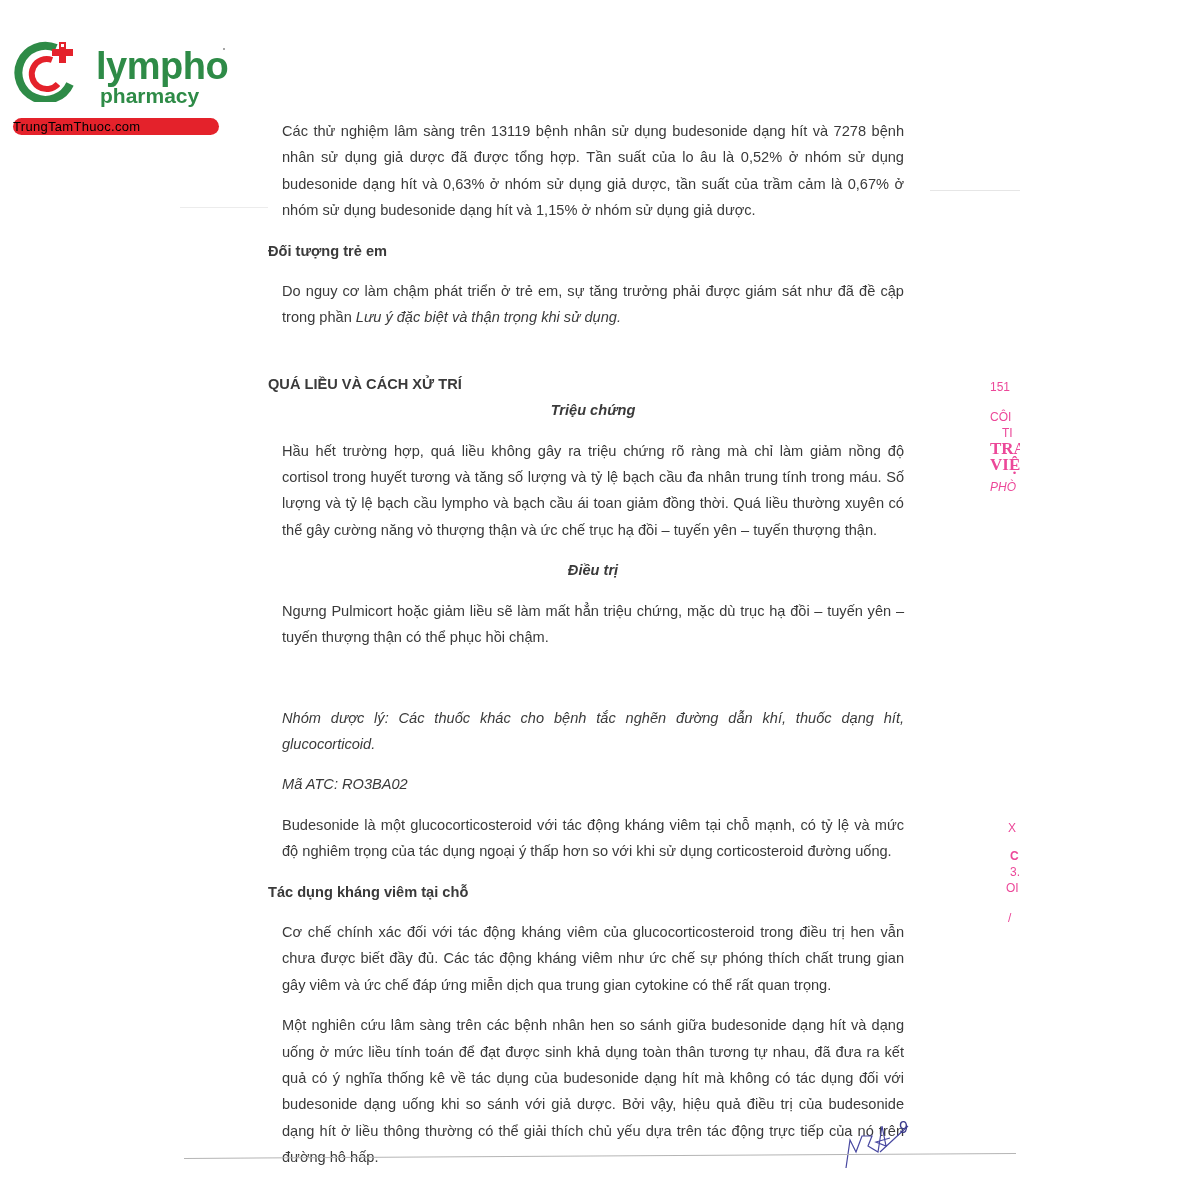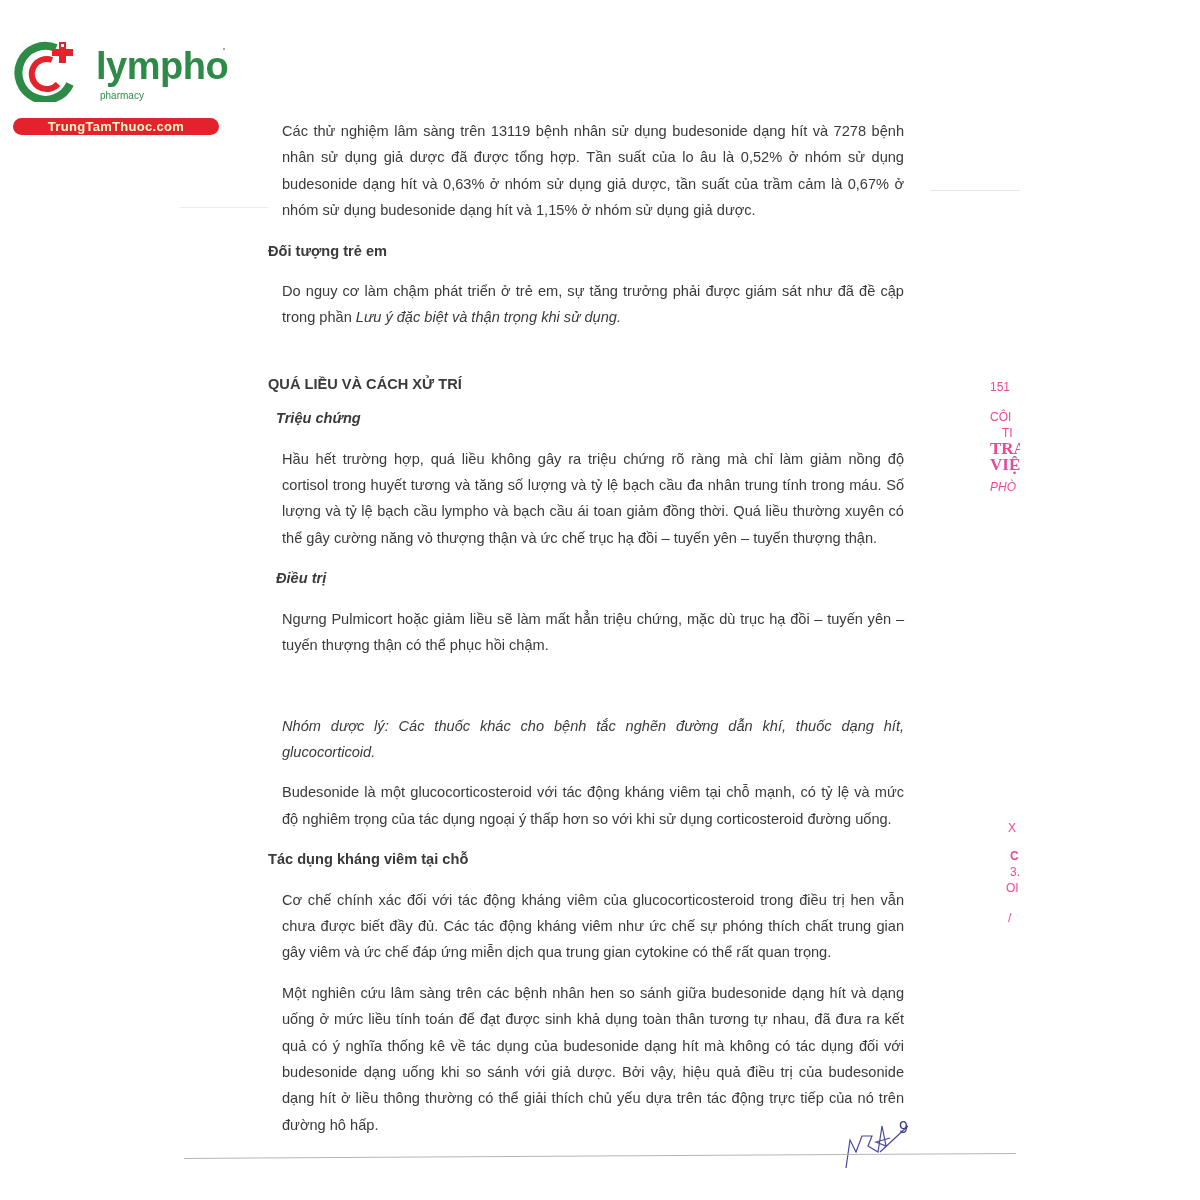--- a/index.html
+++ b/index.html
@@ -1,30 +1,30 @@
 <!DOCTYPE html>
 <html><head>
 <meta charset="utf-8">
 <style>
   html, body { margin:0; padding:0; }
   body { width:1200px; height:1200px; background:#fff; position:relative; overflow:hidden;
          font-family:"Liberation Sans", sans-serif; color:#3a3a3a; }
   .logo { position:absolute; left:10px; top:38px; width:210px; height:100px; }
   .logo-mark { position:absolute; left:2px; top:2px; width:70px; height:62px; }
   .logo-word { position:absolute; left:86px; top:8px; font-size:38px; font-weight:bold; color:#2e8b47; letter-spacing:-0.5px; line-height:40px; }
-  .logo-sub { position:absolute; left:90px; top:50px; font-size:10px; font-weight:normal; color:#2e8b47; line-height:16px; }
+  .logo-sub { position:absolute; left:90px; top:50px; font-size:21px; font-weight:bold; color:#2e8b47; line-height:16px; }
   .logo-dot { position:absolute; left:213px; top:10px; width:2px; height:2px; background:#888; border-radius:1px; }
   .logo-banner { position:absolute; left:3px; top:80px; width:206px; height:17px; background:#e4222b; border-radius:9px;
-                 color:#fef9c3; font-weight:bold; font-size:13px; line-height:17px; text-align:center; letter-spacing:0.3px; }
+                 color:#000000; font-weight:normal; font-size:13px; line-height:17px; text-align:left; letter-spacing:0.3px; }
 
   .content { position:absolute; left:268px; top:104px; width:650px; font-size:14.6px; line-height:26.4px; }
   .p { margin:14px; text-align:justify; text-align-last:left; }
   .h-bold { font-weight:bold; margin:0; }
   .h-upper { font-weight:bold; margin:0; font-size:14.6px; }
-  .h-ital { font-weight:bold; font-style:italic; margin:8px; }
+  .h-ital { font-weight:bold; font-style:italic; margin:0;text-align:center; }
   .ital { font-style:italic; }
   .gap { height:26px; }
 
   .page-rule-top { position:absolute; left:930px; top:190px; width:90px; height:1px; background:#e6e6e6; }
   .scan-line-top { position:absolute; left:180px; top:207px; width:88px; height:1px; background:#ececec; }
   .footer-rule { position:absolute; left:184px; top:1158px; width:832px; height:1px; background:#b5b5b5; transform:rotate(-0.35deg); transform-origin:left; }
   .page-num { position:absolute; left:899px; top:1119px; font-size:16px; color:#3a3a8a; }
   .signature { position:absolute; left:838px; top:1112px; width:80px; height:60px; }
 
   .stamp { position:absolute; left:990px; width:30px; color:#ec4899; font-size:12px; line-height:16px; overflow:hidden; }
@@ -60,20 +60,21 @@
 
   <div class="gap" style="height:26px;"></div>
   <p class="h-upper">QUÁ LIỀU VÀ CÁCH XỬ TRÍ</p>
   <p class="h-ital">Triệu chứng</p>
   <p class="p">Hầu hết trường hợp, quá liều không gây ra triệu chứng rõ ràng mà chỉ làm giảm nồng độ cortisol trong huyết tương và tăng số lượng và tỷ lệ bạch cầu đa nhân trung tính trong máu. Số lượng và tỷ lệ bạch cầu lympho và bạch cầu ái toan giảm đồng thời. Quá liều thường xuyên có thể gây cường năng vỏ thượng thận và ức chế trục hạ đồi – tuyến yên – tuyến thượng thận.</p>
   <p class="h-ital">Điều trị</p>
   <p class="p">Ngưng Pulmicort hoặc giảm liều sẽ làm mất hẳn triệu chứng, mặc dù trục hạ đồi – tuyến yên – tuyến thượng thận có thể phục hồi chậm.</p>
 
   <div class="gap" style="height:26px;"></div>
   <p class="p ital">Nhóm dược lý: Các thuốc khác cho bệnh tắc nghẽn đường dẫn khí, thuốc dạng hít, glucocorticoid.</p>
+  <p class="p ital">Mã ATC: RO3BA02</p>
   <p class="p">Budesonide là một glucocorticosteroid với tác động kháng viêm tại chỗ mạnh, có tỷ lệ và mức độ nghiêm trọng của tác dụng ngoại ý thấp hơn so với khi sử dụng corticosteroid đường uống.</p>
   <p class="h-bold">Tác dụng kháng viêm tại chỗ</p>
   <p class="p">Cơ chế chính xác đối với tác động kháng viêm của glucocorticosteroid trong điều trị hen vẫn chưa được biết đầy đủ. Các tác động kháng viêm như ức chế sự phóng thích chất trung gian gây viêm và ức chế đáp ứng miễn dịch qua trung gian cytokine có thể rất quan trọng.</p>
   <p class="p">Một nghiên cứu lâm sàng trên các bệnh nhân hen so sánh giữa budesonide dạng hít và dạng uống ở mức liều tính toán để đạt được sinh khả dụng toàn thân tương tự nhau, đã đưa ra kết quả có ý nghĩa thống kê về tác dụng của budesonide dạng hít mà không có tác dụng đối với budesonide dạng uống khi so sánh với giả dược. Bởi vậy, hiệu quả điều trị của budesonide dạng hít ở liều thông thường có thể giải thích chủ yếu dựa trên tác động trực tiếp của nó trên đường hô hấp.</p>
 </div>
 
 <div class="stamp stamp-1">
   <span style="margin-top:4px;">151</span>
   <span style="margin-top:14px;">CÔI</span>
   <span style="padding-left:12px;">TI</span>

